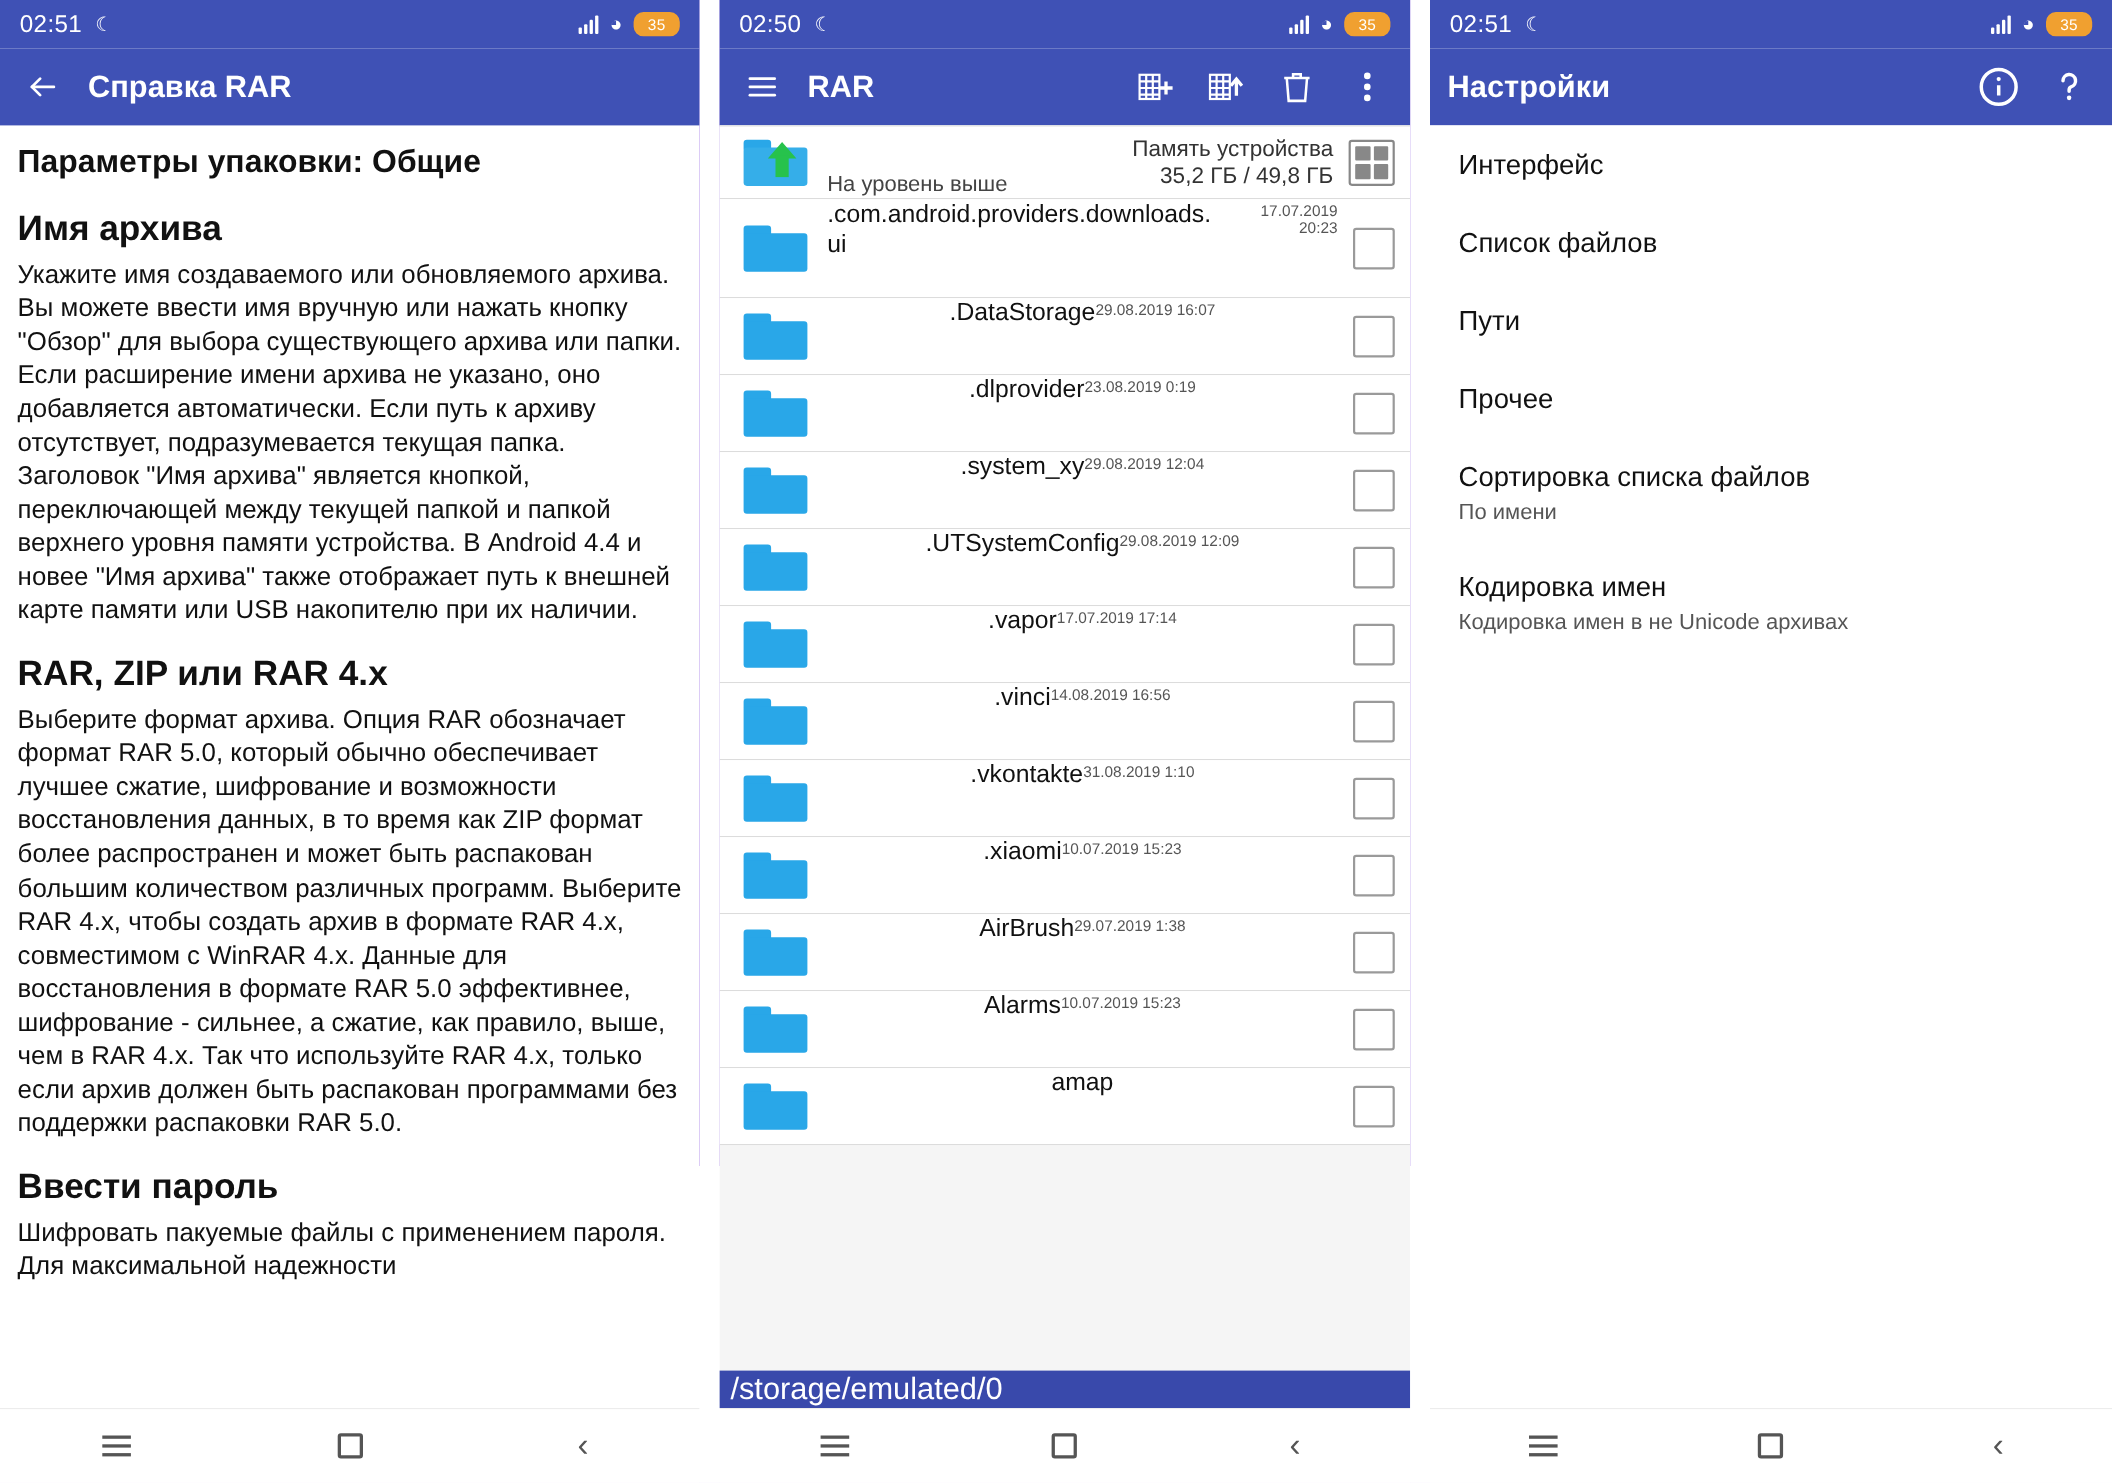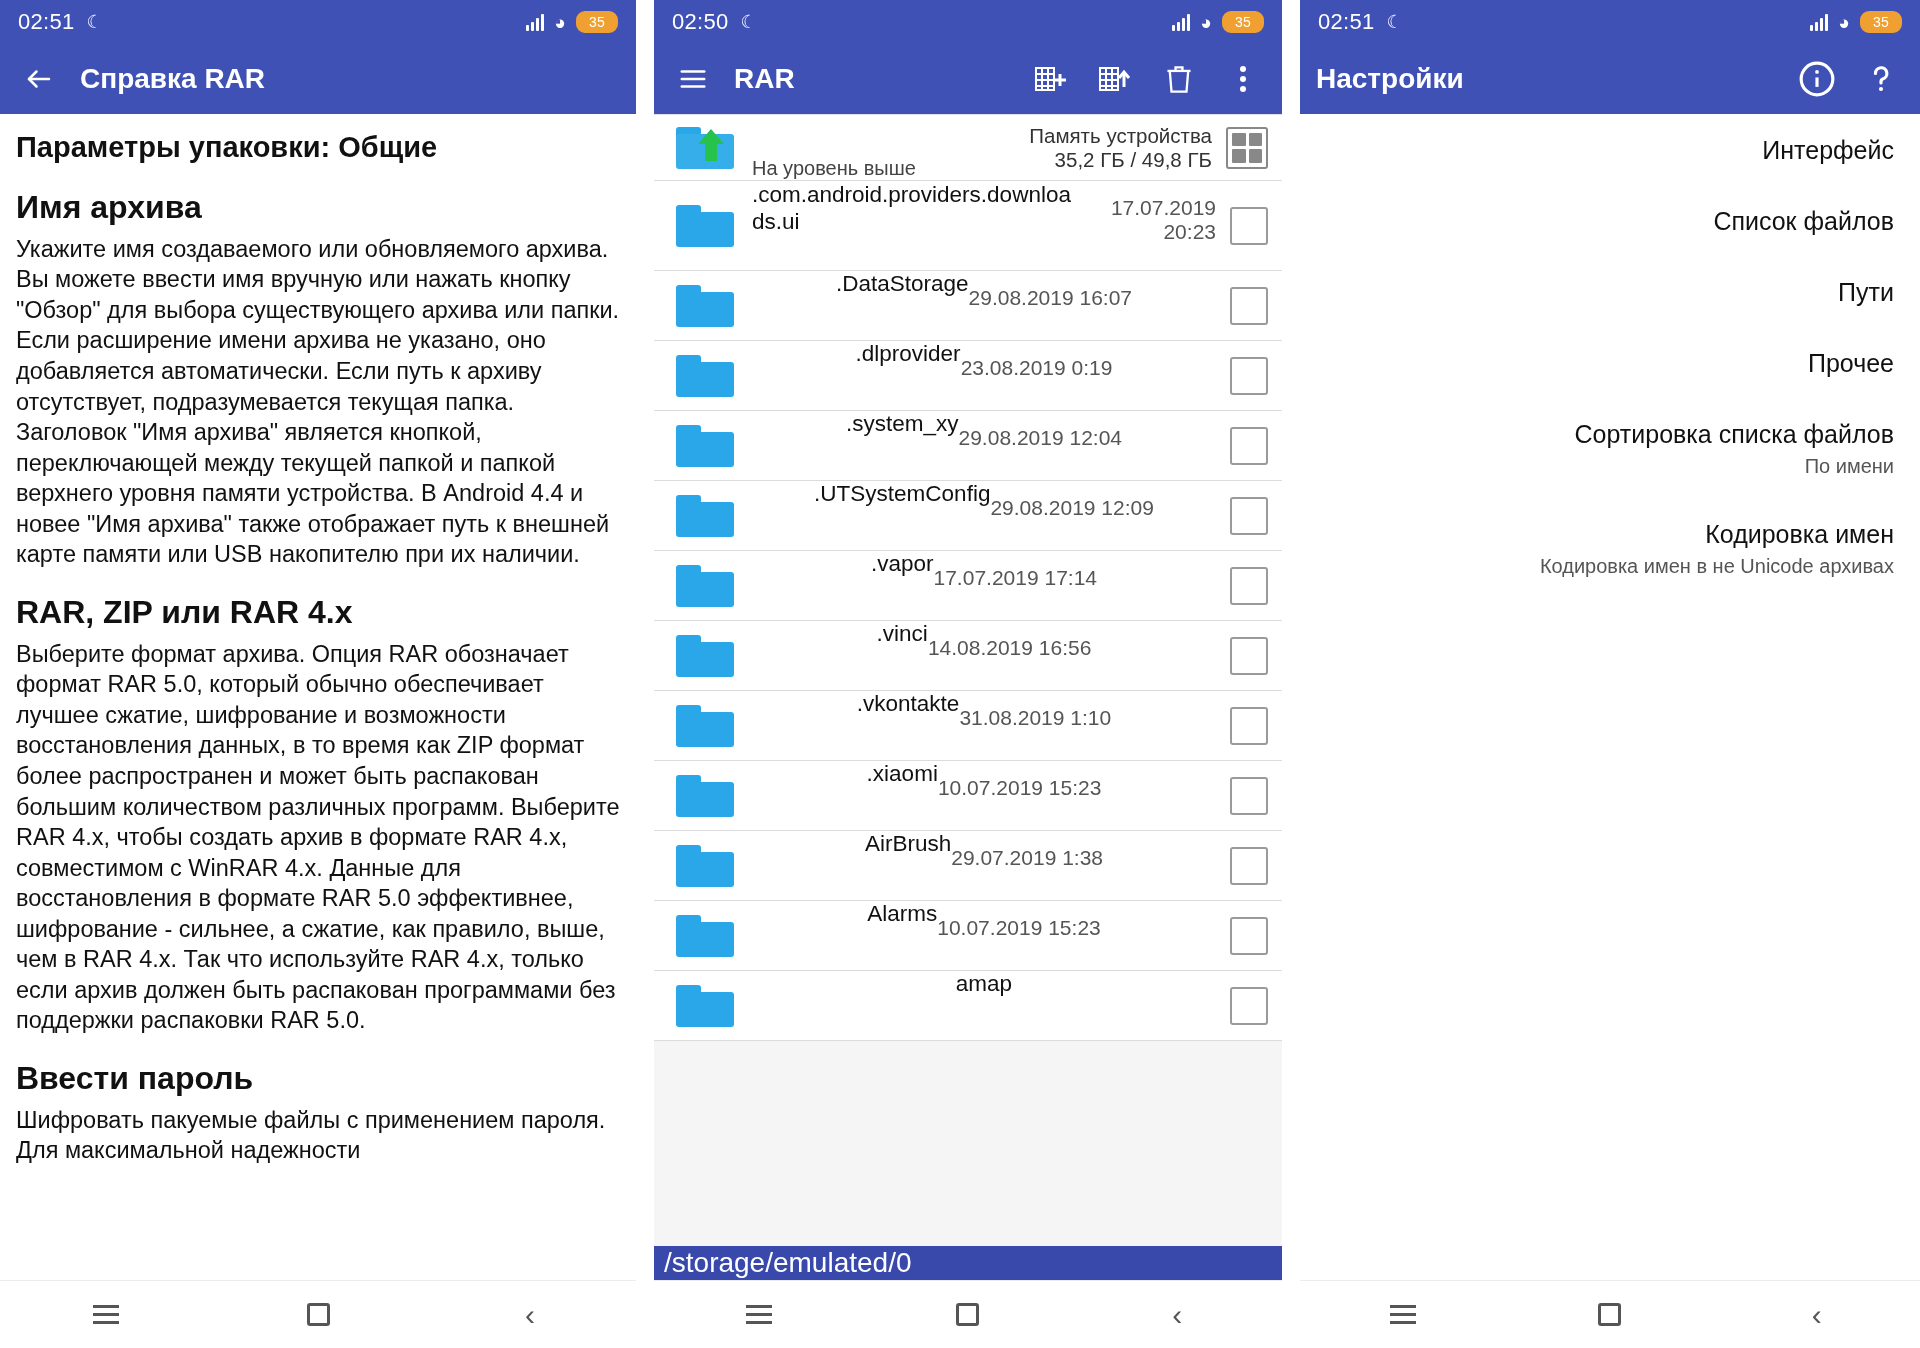--- a/index.html
+++ b/index.html
@@ -162,24 +162,24 @@
     justify-content: center;
     height: 100%;
   }
   .row .name {
     font-size: 22.5px;
     color: #111111;
     line-height: 1.18;
     word-break: break-word;
   }
   .row .sub {
-    font-size: 21px;
+    font-size: 14px;
     color: #555555;
     text-align: right;
-    margin-top: 15px;
+    margin-top: 2px;
   }
   .row.up .texts { flex-direction: row; align-items: center; }
   .row.up .up-left { font-size: 20px; color: #444444; align-self: flex-end; }
   .row.up .up-right { margin-left: auto; text-align: right; }
   .row.up .up-right .l1 { font-size: 20.5px; color: #333333; }
   .row.up .up-right .l2 { font-size: 20.5px; color: #333333; }
   .checkbox {
     width: 38px; height: 38px;
     border: 2px solid #9a9a9a;
     border-radius: 3px;
@@ -207,21 +207,20 @@
     display: flex;
     align-items: center;
     padding: 0 10px;
     font-size: 28px;
   }
 
   
   .settings { padding: 0; background: #ffffff; height: 1234px; }
   .set-item {
     padding: 22px 26px 20px 26px;
-    text-align: right;
   }
   .set-item .label {
     font-size: 25px;
     color: #111111;
   }
   .set-item .desc {
     font-size: 20px;
     color: #555555;
     margin-top: 6px;
   }

